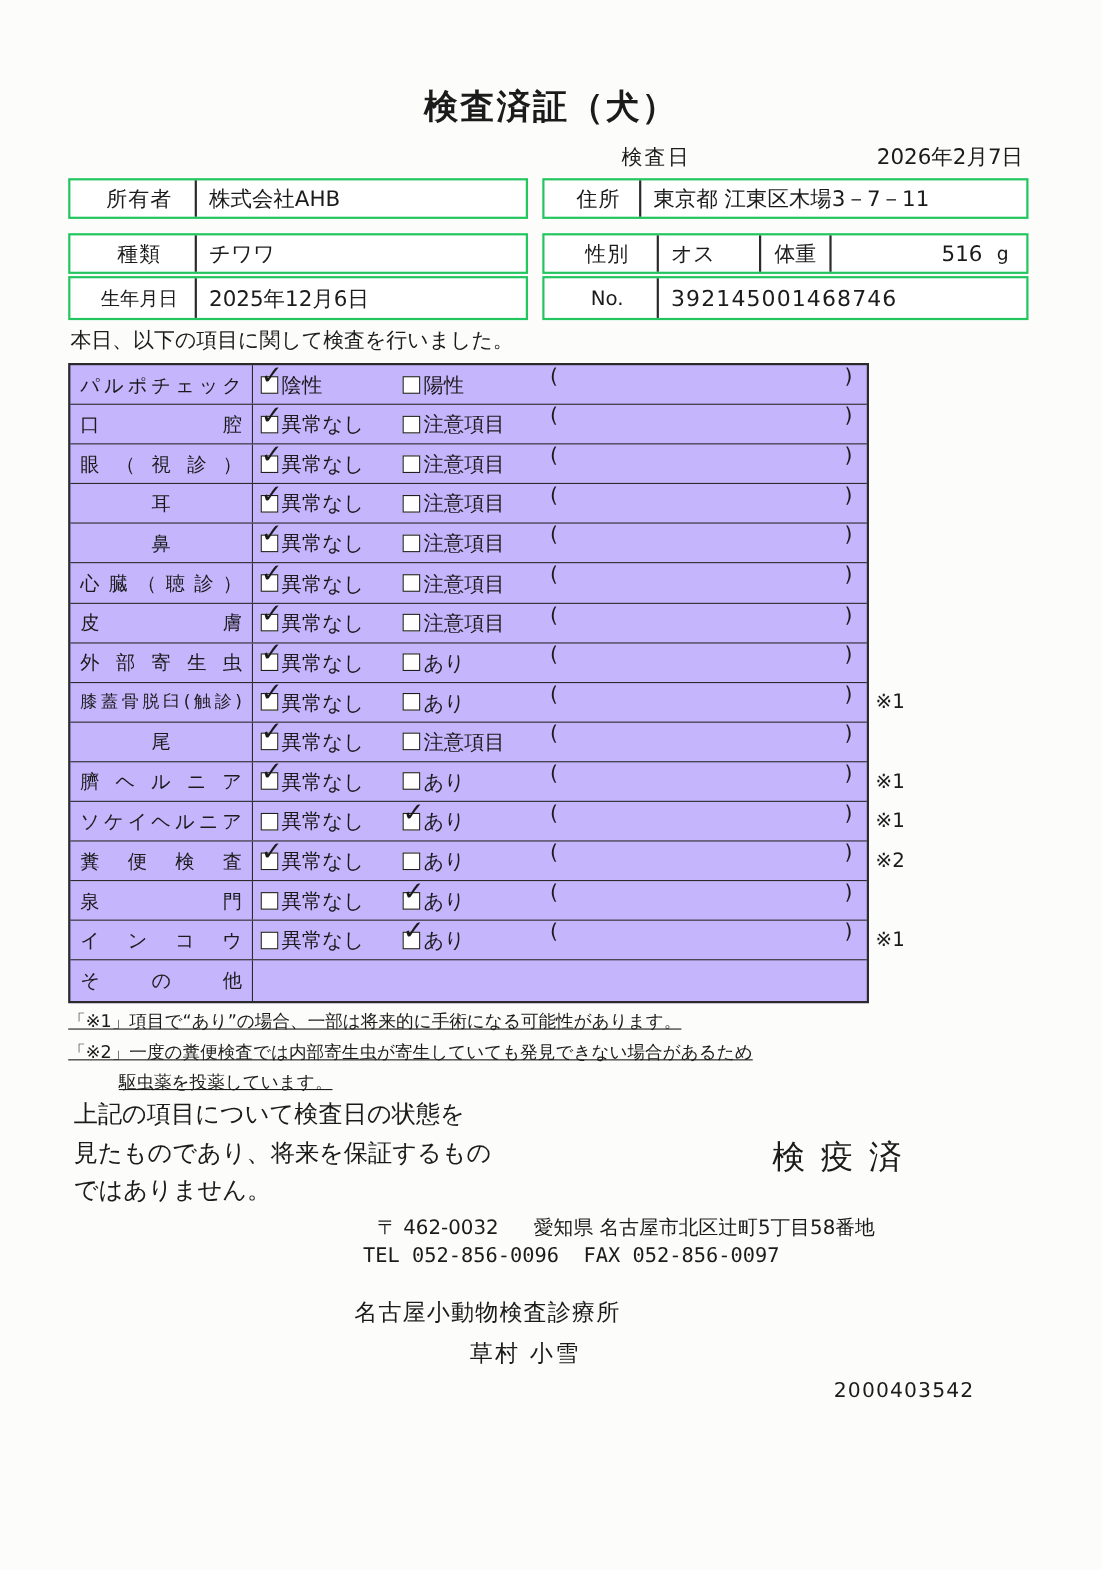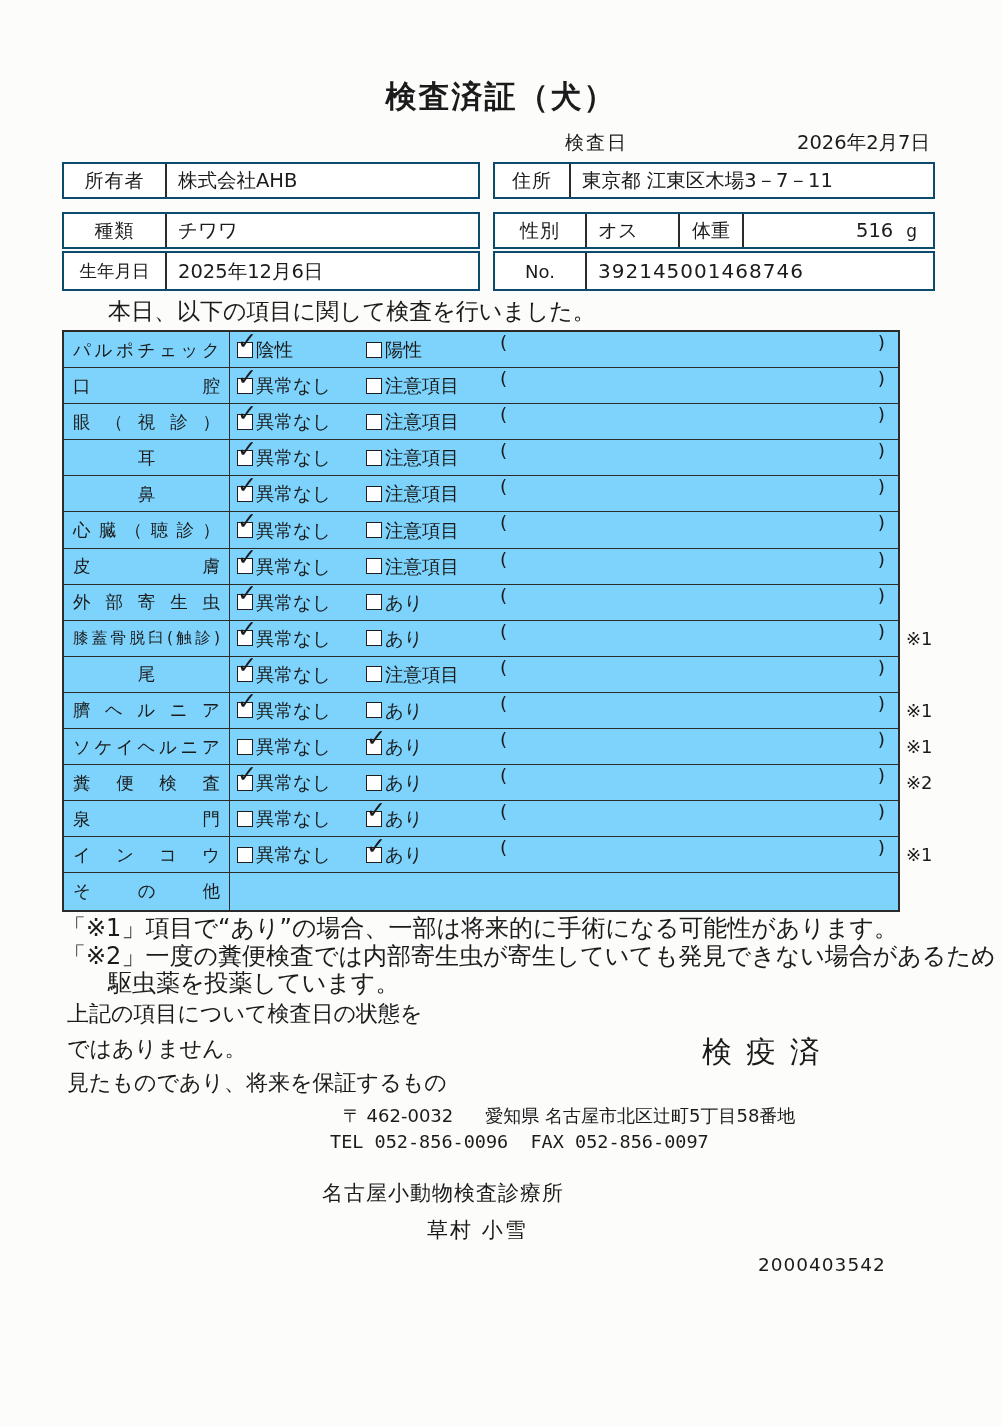--- a/index.html
+++ b/index.html
@@ -5,43 +5,43 @@
   html,body{margin:0;padding:0;background:#e8e8e8;}
   .page{
     position:relative;width:1002px;height:1427px;margin:0 auto;
     background:#fcfcfb;color:#1b1b1b;overflow:hidden;
     font-family:"DejaVu Sans","Liberation Sans",sans-serif;
   }
   .abs{position:absolute;}
   .title{left:0;right:0;top:76px;text-align:center;font-size:31px;font-weight:600;letter-spacing:2px;}
   .date-label{left:565px;top:130px;font-size:19px;letter-spacing:2px;}
   .date-value{right:72px;top:129px;font-size:19.5px;margin-left:20px;}
-  .box{position:absolute;border:2px solid #0c4a6e;display:flex;box-sizing:border-box;background:#fff;}
+  .box{position:absolute;border:2px solid #22c55e;display:flex;box-sizing:border-box;background:#fff;padding-left:12px;}
   .lcell{display:flex;align-items:center;justify-content:center;border-right:2px solid #2b2b2b;box-sizing:border-box;font-size:19px;flex:none;}
   .vcell{display:flex;align-items:center;padding-left:11px;box-sizing:border-box;flex:1;font-size:19.5px;min-width:0;}
   .vcell.num{font-size:20px;letter-spacing:1px;}
   .weight{justify-content:flex-end;padding-right:16px;gap:13px;}
-  .intro{left:64px;top:296px;font-size:23px;margin-left:44px;}
+  .intro{left:64px;top:296px;font-size:19px;}
   
-  .ctable{position:absolute;left:62px;top:330px;width:838px;border:2px solid #2b2b2b;box-sizing:border-box;background:#7dd3fc;}
+  .ctable{position:absolute;left:62px;top:330px;width:728px;border:2px solid #2b2b2b;box-sizing:border-box;background:#c4b5fd;}
   .crow{position:relative;display:flex;height:36.1px;border-bottom:1.6px solid #2b2b2b;box-sizing:border-box;}
   .crow:last-child{border-bottom:none;}
   .clabel{width:166px;flex:none;border-right:1.8px solid #2b2b2b;box-sizing:border-box;padding:0 9px;font-size:17.5px;display:flex;align-items:center;}
   .clabel.small{font-size:15.5px;}
   .clabel.j span{display:block;width:100%;text-align:justify;text-align-last:justify;}
   .clabel.c{justify-content:center;}
   .ccontent{flex:1;display:flex;padding-left:7px;font-size:18.5px;min-width:0;}
   .opt{display:flex;align-items:center;width:129px;flex:none;}
   .opt.second{width:134px;}
   .cb{position:relative;width:14px;height:14px;border:1.8px solid #1f1f1f;margin-right:3px;flex:none;background:#fff;}
   .cb.on::after{content:"✓";position:absolute;left:-1px;top:-14px;font-size:24px;line-height:24px;font-weight:400;color:#1b1b1b;}
   .po{margin-right:auto;}
   .pc{margin-right:13px;}
   .cnote{position:absolute;left:calc(100% + 8px);top:0;height:100%;display:flex;align-items:center;font-size:18px;white-space:nowrap;}
-  .notes{left:62px;top:915px;font-size:24px;line-height:27.5px;}
+  .notes{left:62px;top:915px;font-size:16px;line-height:27.5px;text-decoration:underline;}
   .notes .indent{padding-left:46px;}
   .disclaimer{left:67px;top:997px;font-size:22px;line-height:34.5px;}
   .stamp{left:702px;top:1032px;font-size:30px;letter-spacing:14px;}
   .postal-line{left:320px;top:1083px;font-size:18px;white-space:pre;}
   .postal-line .gap{display:inline-block;width:32px;}
   .telfax{left:330px;top:1131px;font-size:18.5px;white-space:pre;font-family:"DejaVu Sans Mono","Liberation Mono","DejaVu Sans",monospace,sans-serif;}
   .clinic{left:322px;top:1179px;font-size:21px;letter-spacing:1px;}
   .vet{left:427px;top:1216px;font-size:21px;letter-spacing:2px;}
   .serial{left:758px;top:1254px;font-size:18.5px;letter-spacing:1px;}
 </style>
@@ -359,22 +359,22 @@
     </div>
 
   <div class="abs notes">
     <div>「※1」項目で“あり”の場合、一部は将来的に手術になる可能性があります。</div>
     <div>「※2」一度の糞便検査では内部寄生虫が寄生していても発見できない場合があるため</div>
     <div class="indent">駆虫薬を投薬しています。</div>
   </div>
 
   <div class="abs disclaimer">
     <div>上記の項目について検査日の状態を</div>
+    <div>見たものであり、将来を保証するもの</div>
     <div>ではありません。</div>
-    <div>見たものであり、将来を保証するもの</div>
   </div>
 
   <div class="abs stamp">検疫済</div>
 
   <div class="abs postal-line">
     <span>〒 462-0032</span><span class="gap"></span><span>愛知県 名古屋市北区辻町5丁目58番地</span>
   </div>
   <div class="abs telfax">TEL 052-856-0096  FAX 052-856-0097</div>
   <div class="abs clinic">名古屋小動物検査診療所</div>
   <div class="abs vet">草村  小雪</div>

